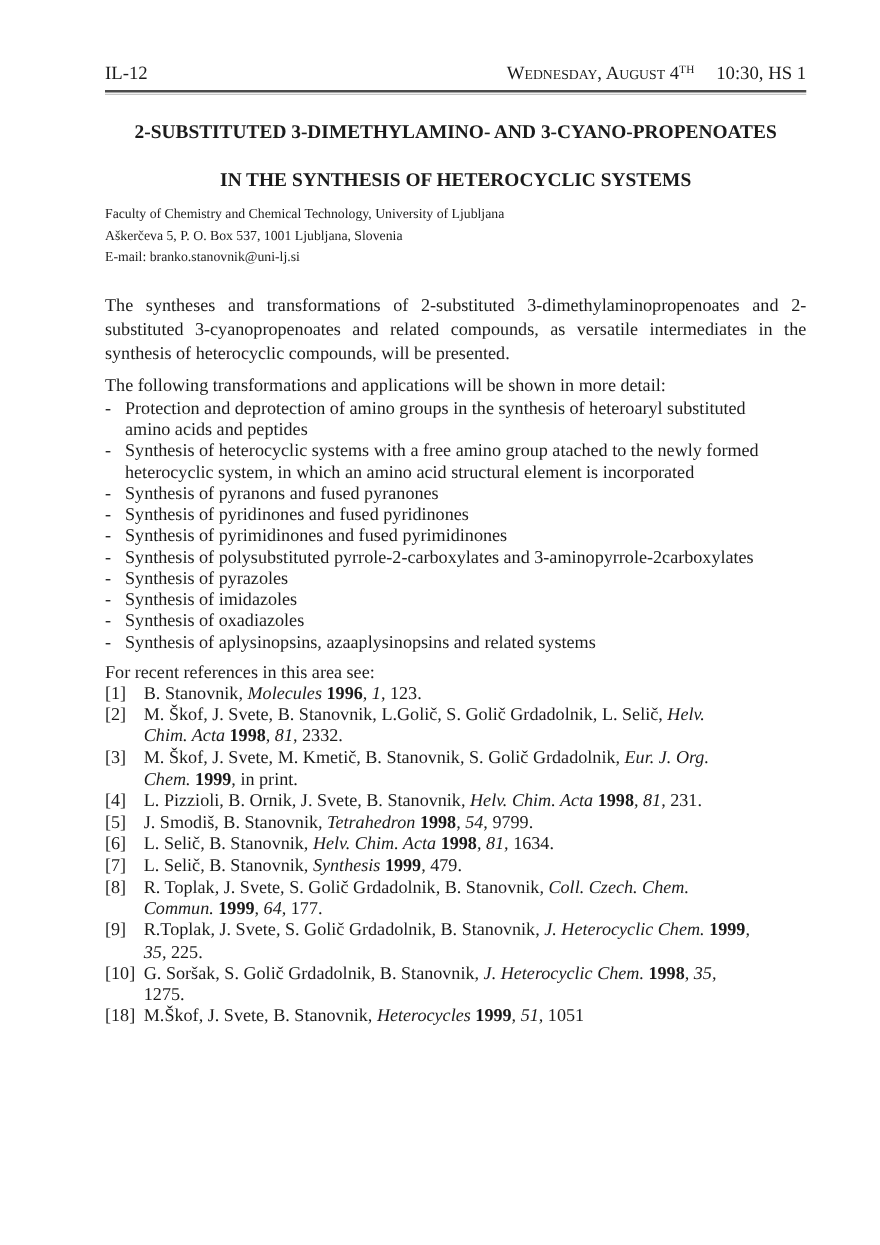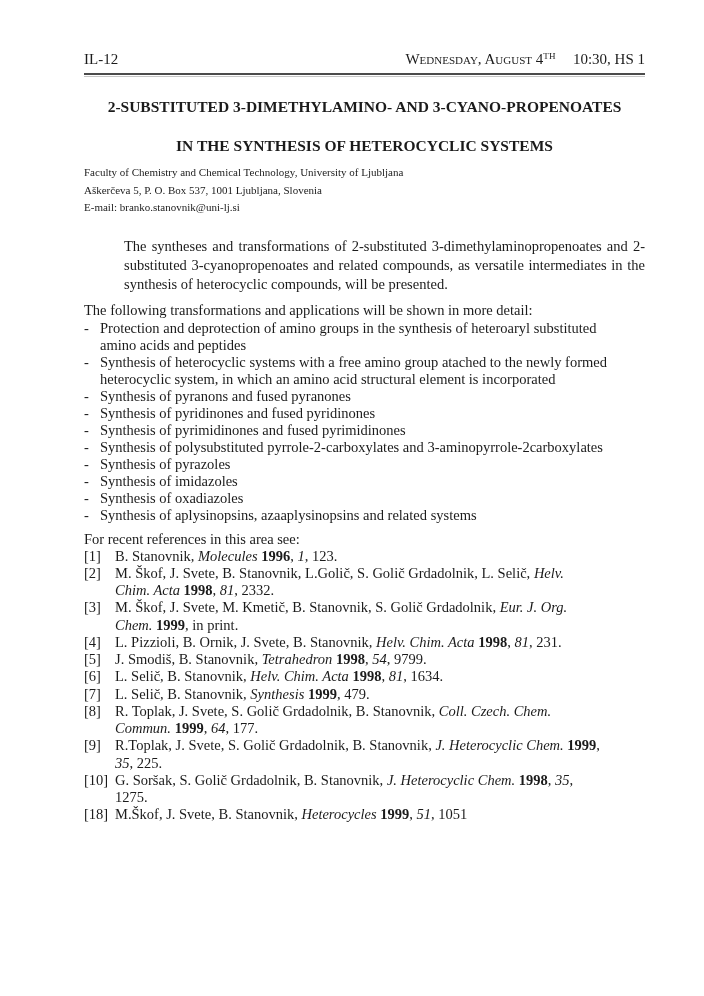--- a/index.html
+++ b/index.html
@@ -63,21 +63,20 @@
     text-align: left;
     font-size: 11px;
     line-height: 17.5px;
   }
 
   
   .abstract {
     margin-top: 20px;
     font-size: 14.5px;
     line-height: 19px;
-    margin-left: 40px;
   }
   .jfull { text-align: justify; text-align-last: justify; }
 
   
   .d-intro {
     margin-top: 7px;
     font-size: 14.5px;
     line-height: 19px;
   }
   .d-list { font-size: 14.5px; line-height: 17px; }

